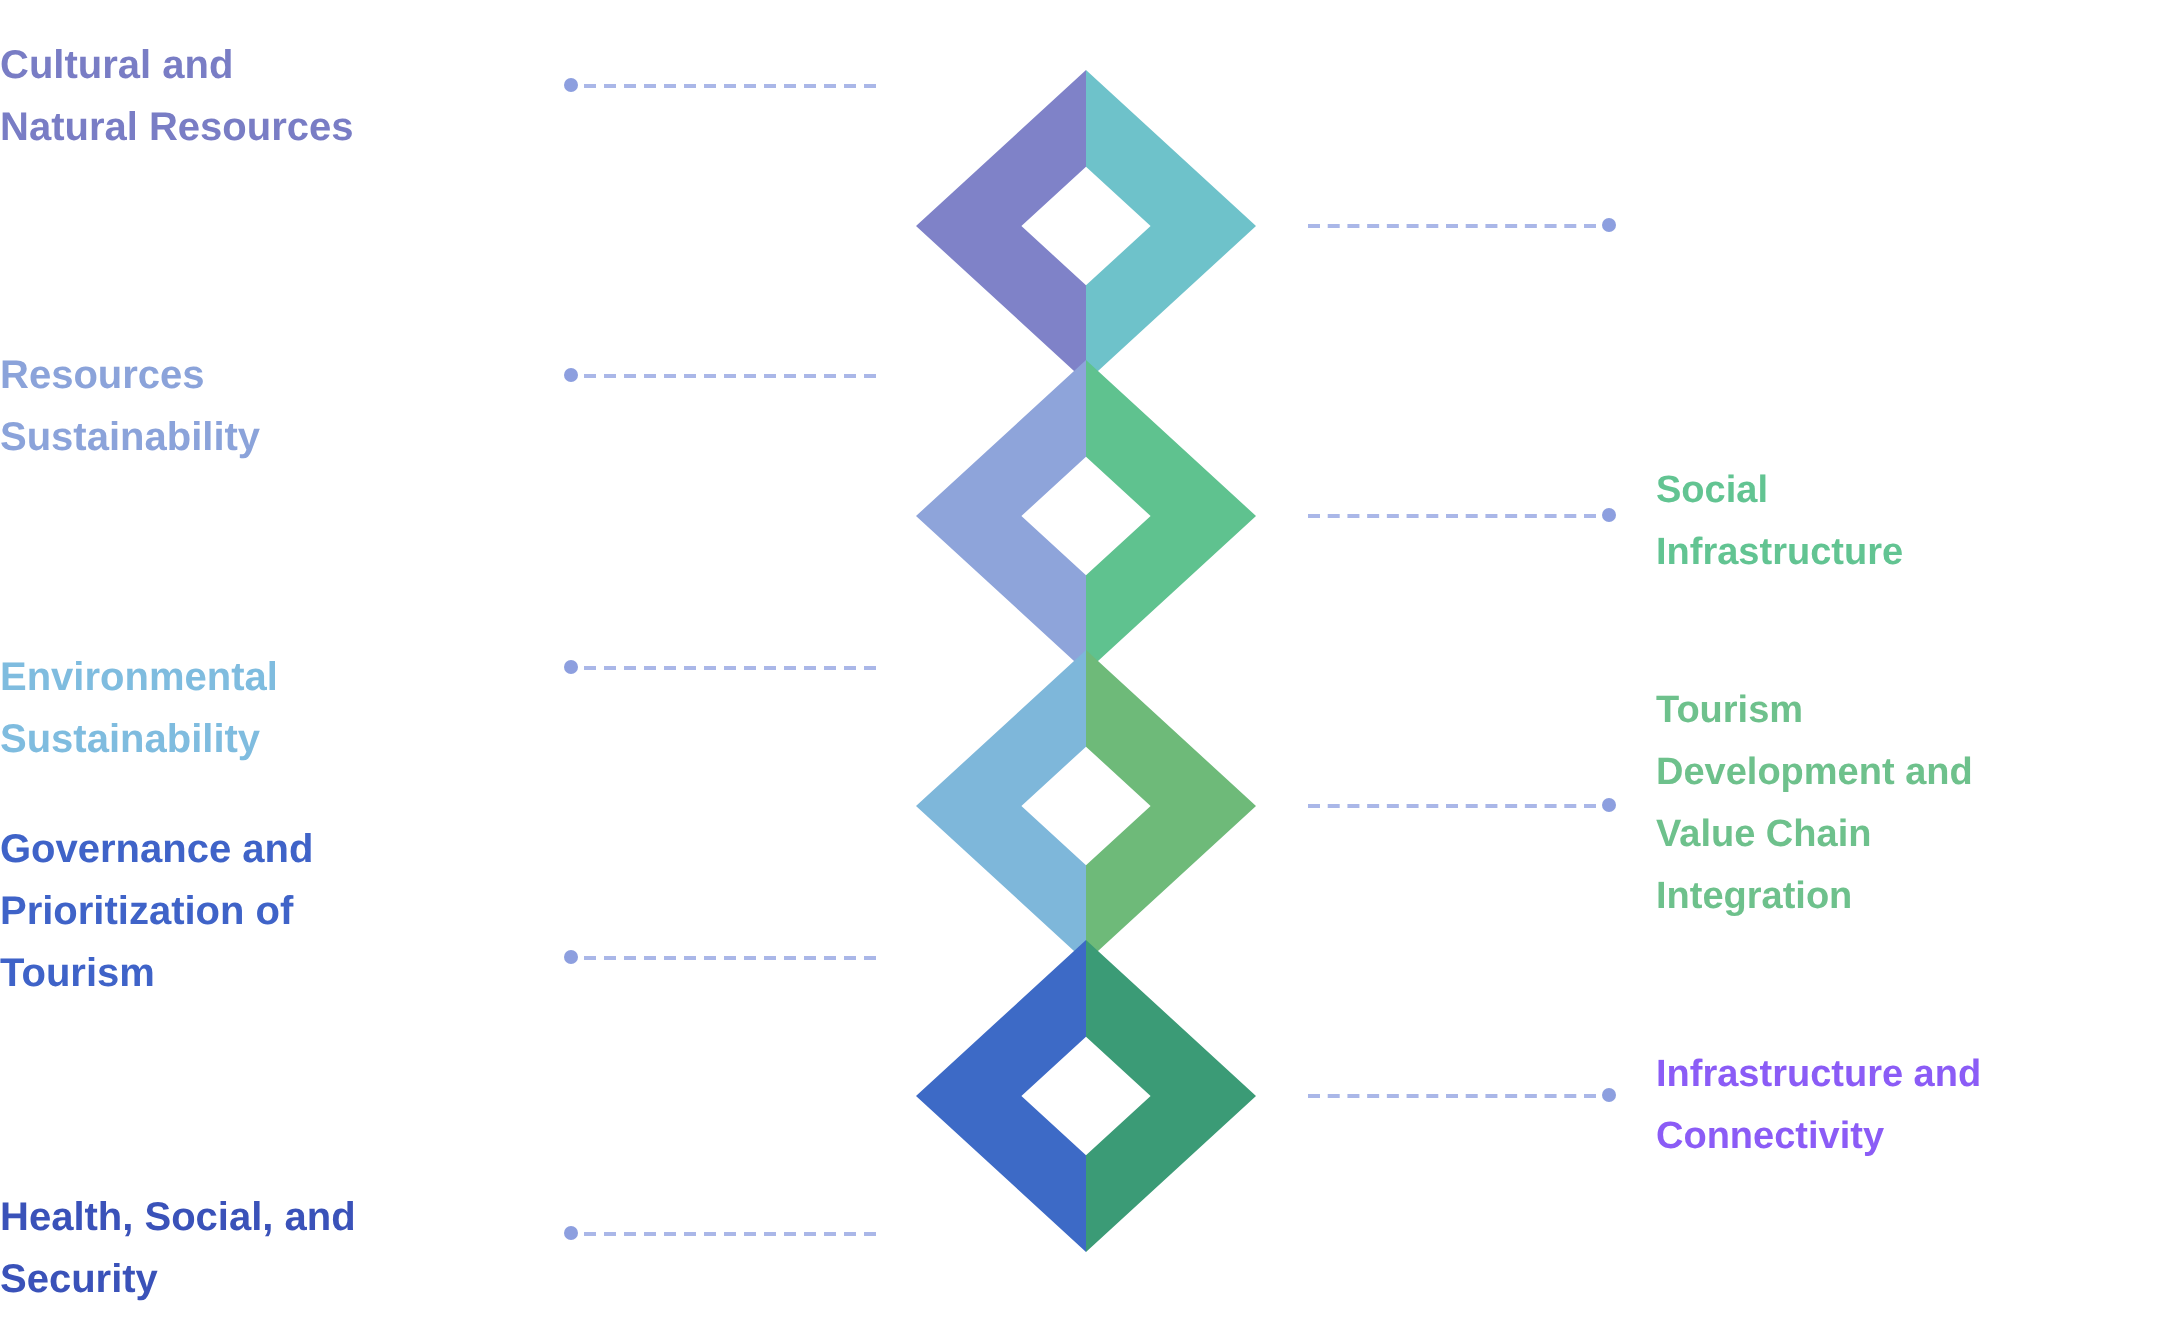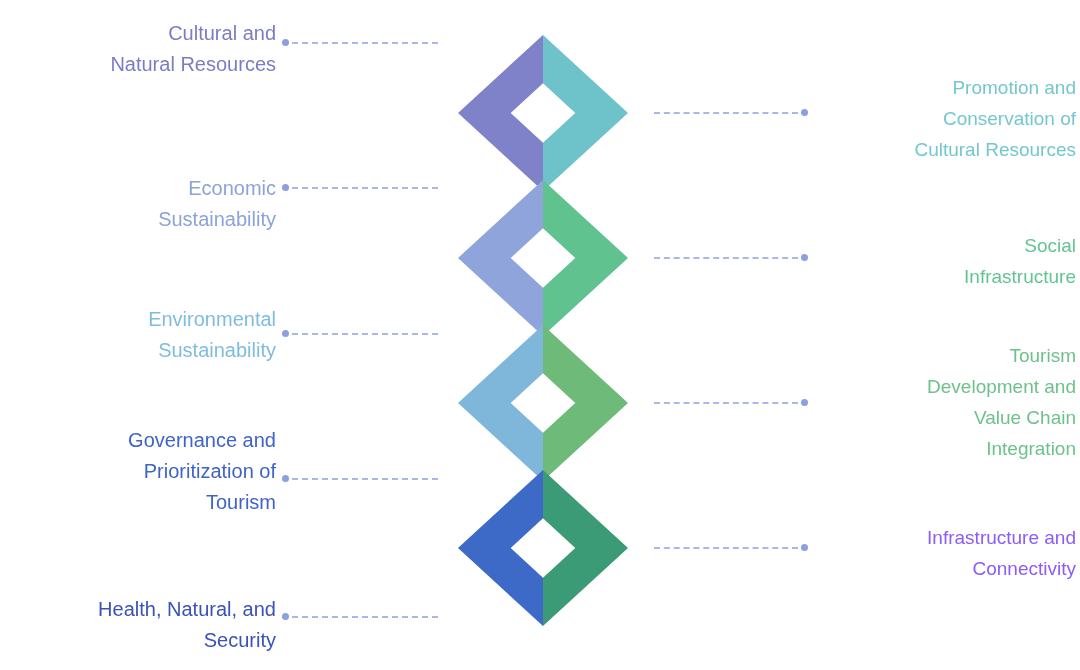--- a/index.html
+++ b/index.html
@@ -1,20 +1,20 @@
 <!DOCTYPE html>
 <html><head>
 <meta charset="utf-8">
 <style>
   html,body{margin:0;padding:0;background:#ffffff;}
   .canvas{
     position:relative;width:1080px;height:670px;background:#ffffff;overflow:hidden;
     font-family:"Liberation Sans",sans-serif;font-weight:bold;
   }
-  .label{position:absolute;white-space:pre-line;text-align:right;font-weight:normal;}
+  .label{position:absolute;white-space:pre-line;text-align:left;font-weight:bold;}
   .label.left{left:0;width:276px;font-size:20px;line-height:31px;}
   .label.right{left:828px;width:248px;font-size:19px;line-height:31px;}
   .c-l1{color:#797dc5}
   .c-l2{color:#8ba3da}
   .c-l3{color:#7fbcdf}
   .c-l4{color:#3f63c8}
   .c-l5{color:#3a52b9}
   .c-r1{color:#74c7cd}
   .c-r2{color:#62c492}
   .c-r3{color:#6ec18c}
@@ -26,33 +26,30 @@
   .connector .line{flex:1;height:0;border-top:2px dashed #aab7e8;}
   .chain-link{position:absolute;left:458px;width:170px;height:156px;}
 </style>
 </head>
 <body>
 
 <div class="canvas">
 
   <div class="label left c-l1" style="top:18px">Cultural and
 Natural Resources</div>
-  <div class="label left c-l2" style="top:173px">Economic
+  <div class="label left c-l2" style="top:173px">Resources
 Sustainability</div>
-  <div class="label left c-l3" style="top:304px">Environmental
+  <div class="label left c-l3" style="top:324px">Environmental
 Sustainability</div>
-  <div class="label left c-l4" style="top:425px">Governance and
+  <div class="label left c-l4" style="top:410px">Governance and
 Prioritization of
 Tourism</div>
-  <div class="label left c-l5" style="top:594px">Health, Natural, and
+  <div class="label left c-l5" style="top:594px">Health, Social, and
 Security</div>
 
-  <div class="label right c-r1" style="top:72px">Promotion and
-Conservation of
-Cultural Resources</div>
   <div class="label right c-r2" style="top:230px">Social
 Infrastructure</div>
   <div class="label right c-r3" style="top:340px">Tourism
 Development and
 Value Chain
 Integration</div>
   <div class="label right c-r4" style="top:522px">Infrastructure and
 Connectivity</div>
 
   <div class="connector cl" style="top:39px">

